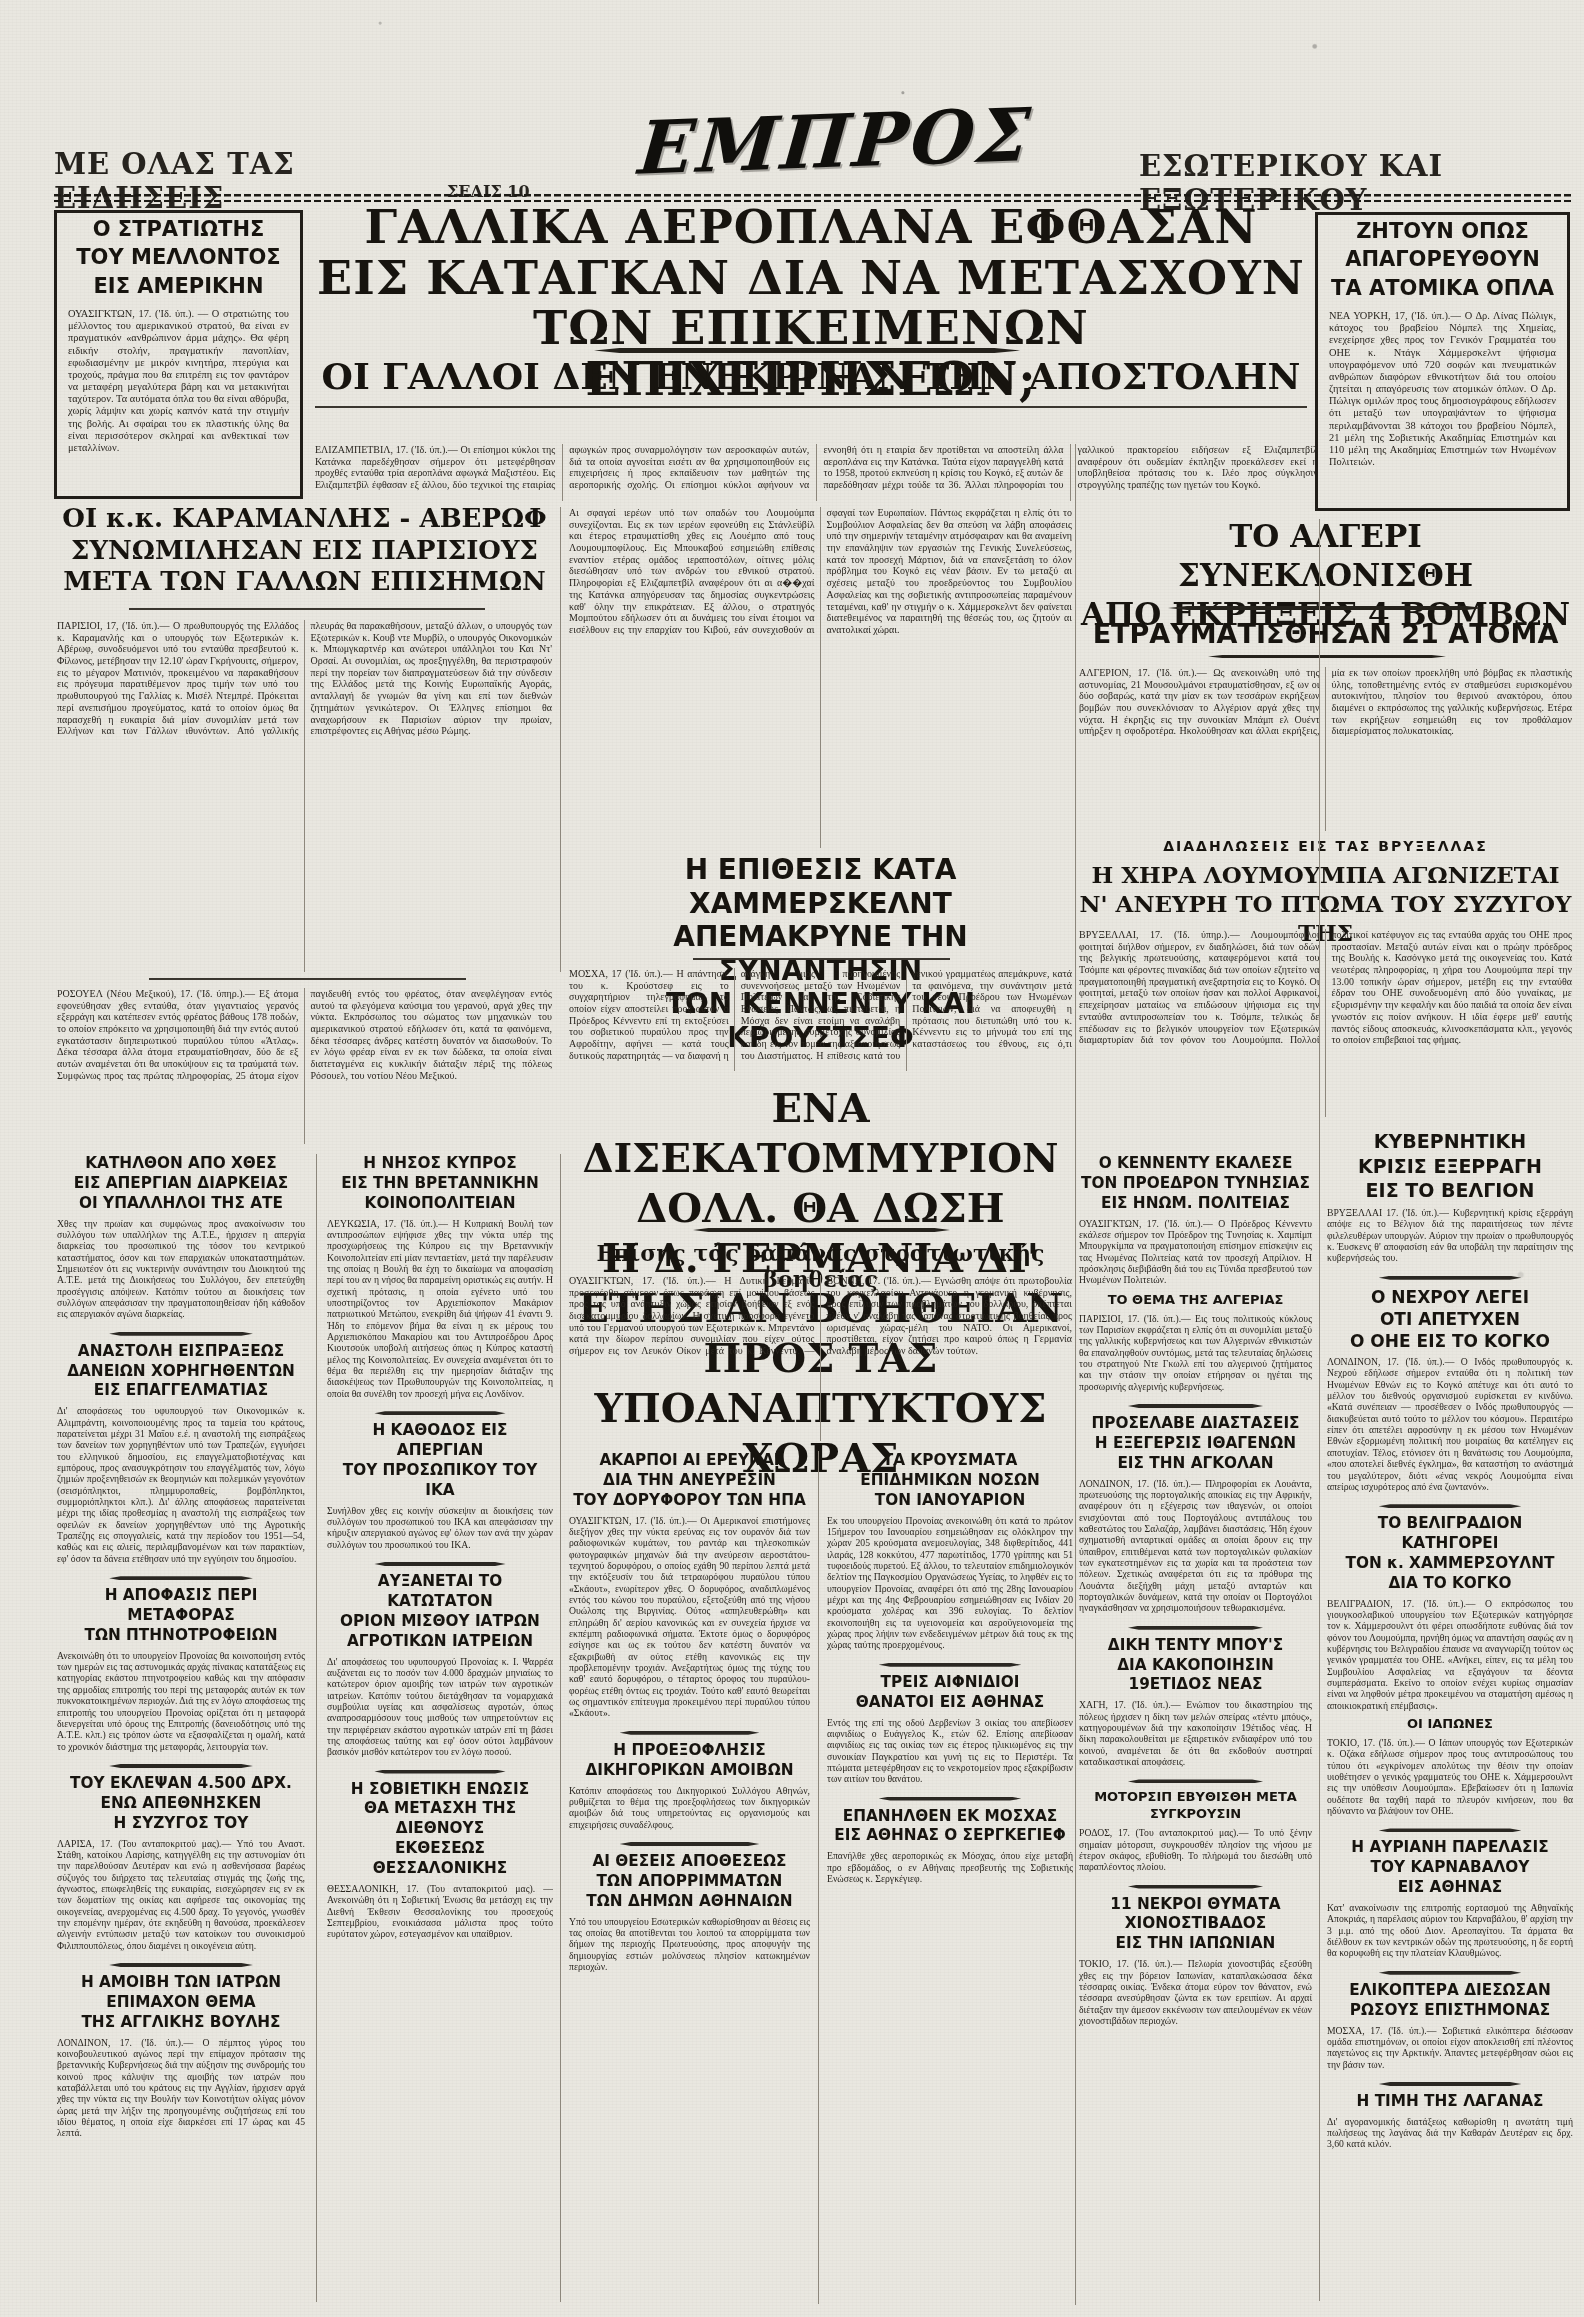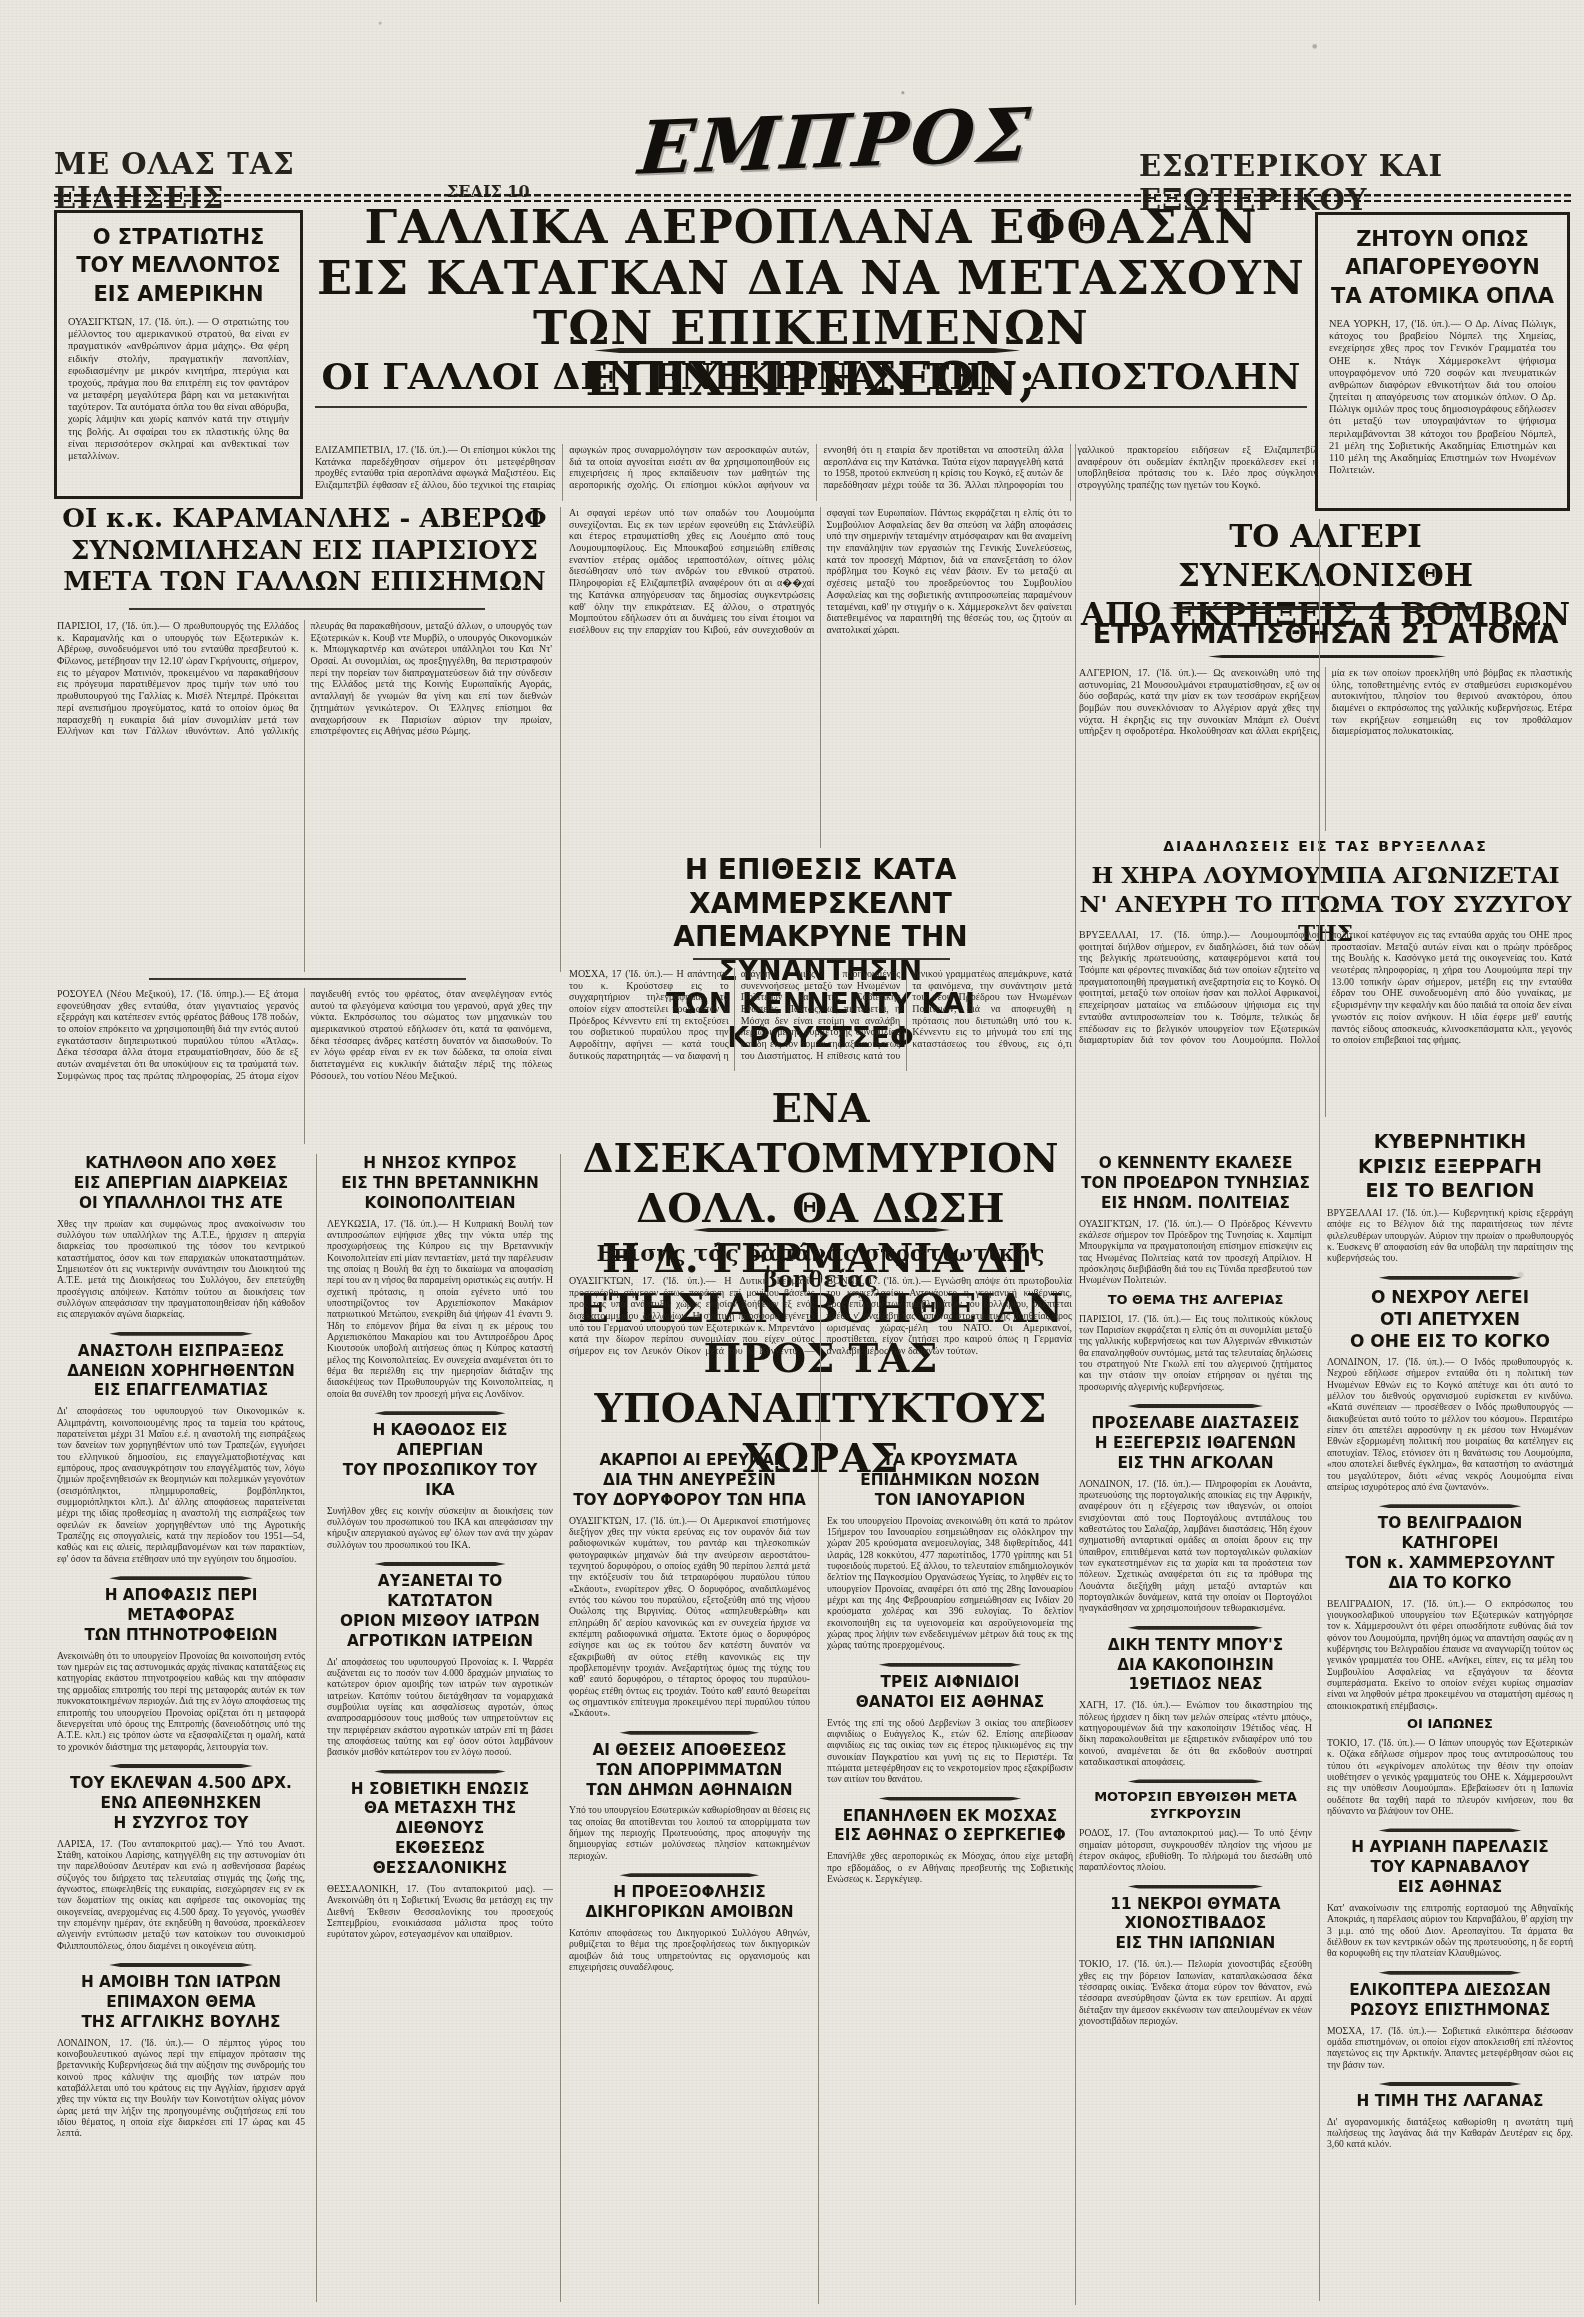--- a/index.html
+++ b/index.html
@@ -15,21 +15,21 @@
       repeating-linear-gradient(90deg, rgba(60,55,45,.015) 0 1px, transparent 1px 4px);
     color:#26231e;}
   .abs{position:absolute;box-sizing:border-box;}
   .serifh{font-family:"DejaVu Serif",serif;font-weight:bold;}
   .sansh{font-family:"DejaVu Sans","Liberation Sans",sans-serif;font-weight:bold;}
   .headline{white-space:pre-line;text-align:center;color:#17140f;margin:0;}
   .body{font-size:10px;line-height:1.17;text-align:justify;color:#2a2620;overflow:hidden;}
   .cols2{column-count:2;column-gap:12px;column-rule:1px solid #8d877c;}
   .cols3{column-count:3;column-gap:12px;column-rule:1px solid #8d877c;}
   .cols5{column-count:5;column-gap:14px;column-rule:1px solid #8d877c;}
-  .box{border:3px solid #211e19;padding:10px 11px;}
+  .box{border:3px solid #211e19;padding:2px 11px;}
   .box .headline{font-size:21px;line-height:1.35;margin-bottom:8px;}
   .box .body{font-size:10.4px;}
   .wavy{height:8px;background:
     repeating-linear-gradient(90deg,#1b1914 0 7px,rgba(0,0,0,0) 7px 10px) top/100% 2.5px no-repeat,
     repeating-linear-gradient(90deg,#1b1914 0 7px,rgba(0,0,0,0) 7px 10px) bottom/100% 2.5px no-repeat;}
   .bar{height:5px;background:#25221c;margin:0 auto;
     clip-path:polygon(0 50%,6% 0,94% 0,100% 50%,94% 100%,6% 100%);}
   .sep{height:4px;width:58%;background:#2a2722;margin:3px auto 6px;
     clip-path:polygon(0 50%,8% 0,92% 0,100% 50%,92% 100%,8% 100%);}
   .thinrule{border-top:2px solid #3a362f;}
@@ -176,30 +176,30 @@
 
   <div class="abs stack" style="left:569px;top:1451px;width:241px;height:853px;">
     <div>
       <h3 class="headline sansh">ΑΚΑΡΠΟΙ ΑΙ ΕΡΕΥΝΑΙ
 ΔΙΑ ΤΗΝ ΑΝΕΥΡΕΣΙΝ
 ΤΟΥ ΔΟΡΥΦΟΡΟΥ ΤΩΝ ΗΠΑ</h3>
       <div class="body">ΟΥΑΣΙΓΚΤΩΝ, 17. ('Ιδ. ύπ.).— Οι Αμερικανοί επιστήμονες διεξήγον χθες την νύκτα ερεύνας εις τον ουρανόν διά των ραδιοφωνικών κυμάτων, του ραντάρ και τηλεσκοπικών φωτογραφικών μηχανών διά την ανεύρεσιν αεροστάτου-τεχνητού δορυφόρου, ο οποίος εχάθη 90 περίπου λεπτά μετά την εκτόξευσίν του διά τετραωρόφου πυραύλου τύπου «Σκάουτ», ενωρίτερον χθες. Ο δορυφόρος, αναδιπλωμένος εντός του κώνου του πυραύλου, εξετοξεύθη από της νήσου Ουώλοπς της Βιργινίας. Ούτος «απηλευθερώθη» και επληρώθη δι' αερίου κανονικώς και εν συνεχεία ήρχισε να εκπέμπη ραδιοφωνικά σήματα. Έκτοτε όμως ο δορυφόρος εσίγησε και ως εκ τούτου δεν κατέστη δυνατόν να εξακριβωθή αν ούτος ετέθη κανονικώς εις την προβλεπομένην τροχιάν. Ανεξαρτήτως όμως της τύχης του καθ' εαυτό δορυφόρου, ο τέταρτος όροφος του πυραύλου-φορέως ετέθη όντως εις τροχιάν. Τούτο καθ' εαυτό θεωρείται ως σημαντικόν επίτευγμα προκειμένου περί πυραύλου τύπου «Σκάουτ».</div>
     </div>
     <div>
       <div class="sep"></div>
+      <h3 class="headline sansh">Η ΠΡΟΕΞΟΦΛΗΣΙΣ
+ΔΙΚΗΓΟΡΙΚΩΝ ΑΜΟΙΒΩΝ</h3>
+      <div class="body">Κατόπιν αποφάσεως του Δικηγορικού Συλλόγου Αθηνών, ρυθμίζεται το θέμα της προεξοφλήσεως των δικηγορικών αμοιβών διά τους υπηρετούντας εις οργανισμούς και επιχειρήσεις συναδέλφους.</div>
+    </div>
+    <div>
+      <div class="sep"></div>
       <h3 class="headline sansh">ΑΙ ΘΕΣΕΙΣ ΑΠΟΘΕΣΕΩΣ
 ΤΩΝ ΑΠΟΡΡΙΜΜΑΤΩΝ
 ΤΩΝ ΔΗΜΩΝ ΑΘΗΝΑΙΩΝ</h3>
       <div class="body">Υπό του υπουργείου Εσωτερικών καθωρίσθησαν αι θέσεις εις τας οποίας θα αποτίθενται του λοιπού τα απορρίμματα των δήμων της περιοχής Πρωτευούσης, προς αποφυγήν της δημιουργίας εστιών μολύνσεως πλησίον κατωκημένων περιοχών.</div>
-    </div>
-    <div>
-      <div class="sep"></div>
-      <h3 class="headline sansh">Η ΠΡΟΕΞΟΦΛΗΣΙΣ
-ΔΙΚΗΓΟΡΙΚΩΝ ΑΜΟΙΒΩΝ</h3>
-      <div class="body">Κατόπιν αποφάσεως του Δικηγορικού Συλλόγου Αθηνών, ρυθμίζεται το θέμα της προεξοφλήσεως των δικηγορικών αμοιβών διά τους υπηρετούντας εις οργανισμούς και επιχειρήσεις συναδέλφους.</div>
     </div>
   </div>
 
   <div class="abs stack" style="left:827px;top:1451px;width:246px;height:853px;align-items:flex-end;">
     <div>
       <h3 class="headline sansh">ΤΑ ΚΡΟΥΣΜΑΤΑ
 ΕΠΙΔΗΜΙΚΩΝ ΝΟΣΩΝ
 ΤΟΝ ΙΑΝΟΥΑΡΙΟΝ</h3>
       <div class="body">Εκ του υπουργείου Προνοίας ανεκοινώθη ότι κατά το πρώτον 15ήμερον του Ιανουαρίου εσημειώθησαν εις ολόκληρον την χώραν 205 κρούσματα ανεμοευλογίας, 348 διφθερίτιδος, 441 ιλαράς, 128 κοκκύτου, 477 παρωτίτιδος, 1770 γρίππης και 51 τυφοειδούς πυρετού. Εξ άλλου, το τελευταίον επιδημιολογικόν δελτίον της Παγκοσμίου Οργανώσεως Υγείας, το ληφθέν εις το υπουργείον Προνοίας, αναφέρει ότι από της 28ης Ιανουαρίου μέχρι και της 4ης Φεβρουαρίου εσημειώθησαν εις Ινδίαν 20 κρούσματα χολέρας και 396 ευλογίας. Το δελτίον εκοινοποιήθη εις τα υγειονομεία και αεροϋγειονομεία της χώρας προς λήψιν των ενδεδειγμένων μέτρων διά τους εκ της χώρας ταύτης προερχομένους.</div>
     </div>

